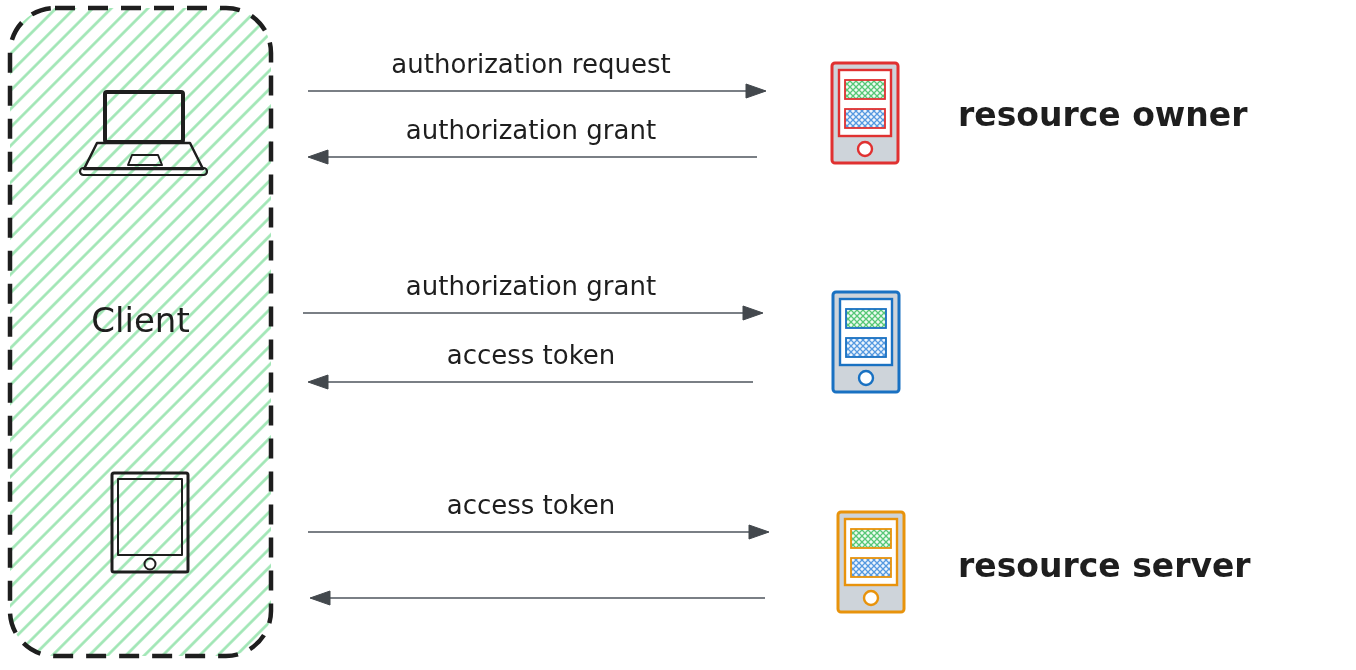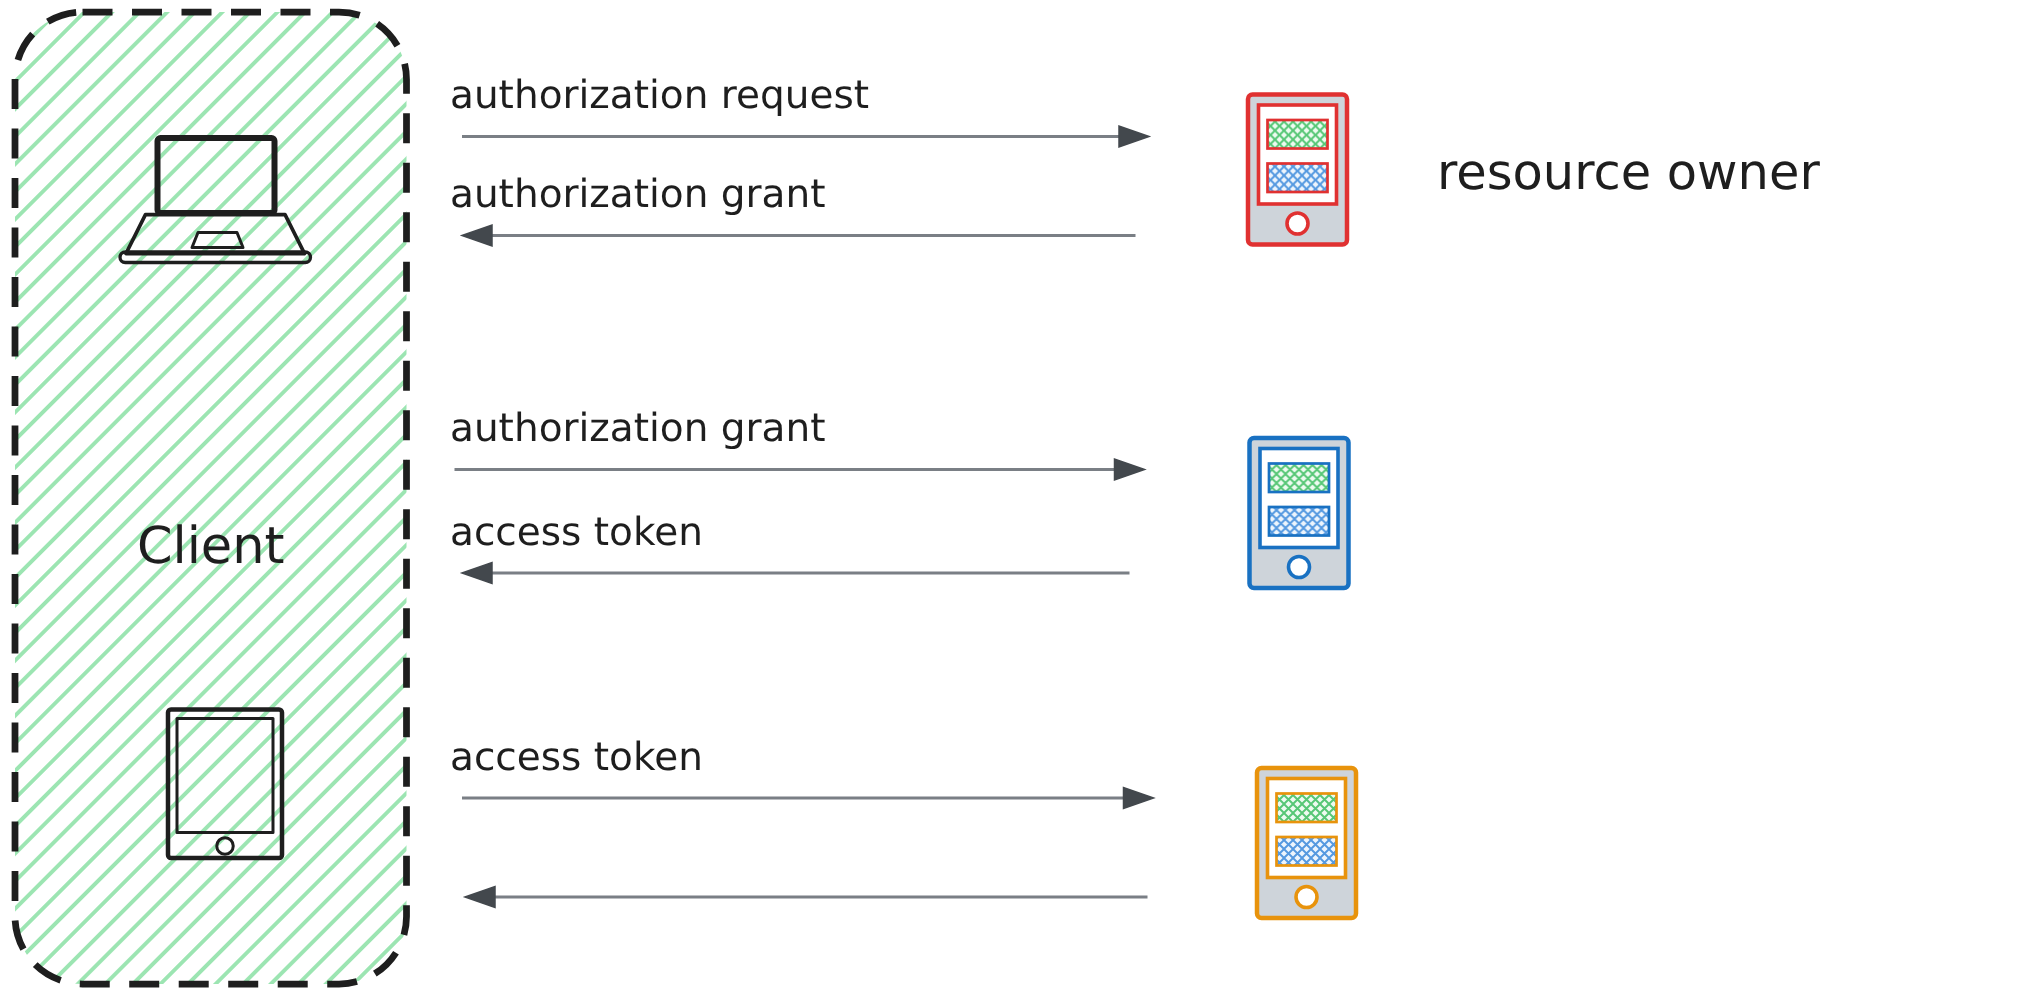--- a/index.html
+++ b/index.html
@@ -38,44 +38,44 @@
   .accent-orange    { color: var(--orange, #e8930c); }
   .phone-outer      { fill: var(--phone_body, #ced4da); stroke: currentColor; stroke-width: 3; }
   .phone-screen     { fill: #ffffff; stroke: currentColor; stroke-width: 2.4; }
   .phone-tile       { stroke: currentColor; stroke-width: 1.8; }
   .phone-home       { fill: #ffffff; stroke: currentColor; stroke-width: 2.4; }
   
   .msg-label {
     position: absolute;
     left: 300px;
     width: 462px;
-    text-align: left;
+    text-align: center;
     font-size: 26px;
     line-height: 32px;
     white-space: nowrap;
     color: var(--outline, #1e1e1e);
   }
   .entity-label {
     position: absolute;
     left: 958px;
     font-size: 33px;
     line-height: 40px;
     white-space: nowrap;
     color: var(--outline, #1e1e1e);
+    font-weight: bold;
   }
   .client-label {
     position: absolute;
     left: 10px;
     top: 299px;
     width: 261px;
     text-align: center;
     font-size: 34px;
     line-height: 42px;
     color: var(--outline, #1e1e1e);
-    margin-top: 44px;
   }
 </style>
 </head>
 <body>
 
 <div id="canvas">
 
   <svg id="diagram-svg" width="1356" height="670" viewBox="0 0 1356 670">
     <defs>
       <pattern id="diagGreen" width="13" height="13" patternUnits="userSpaceOnUse" patternTransform="rotate(45)">
@@ -159,14 +159,15 @@
 
   <div class="msg-label" style="top:48px">authorization request</div>
   <div class="msg-label" style="top:114px">authorization grant</div>
 
   <div class="msg-label" style="top:270px">authorization grant</div>
   <div class="msg-label" style="top:339px">access token</div>
 
   <div class="msg-label" style="top:489px">access token</div>
 
   <div class="entity-label" style="top:95px">resource owner</div>
+  <div class="entity-label" style="top:546px">resource server</div>
 
 </div>
 
 </body></html>

